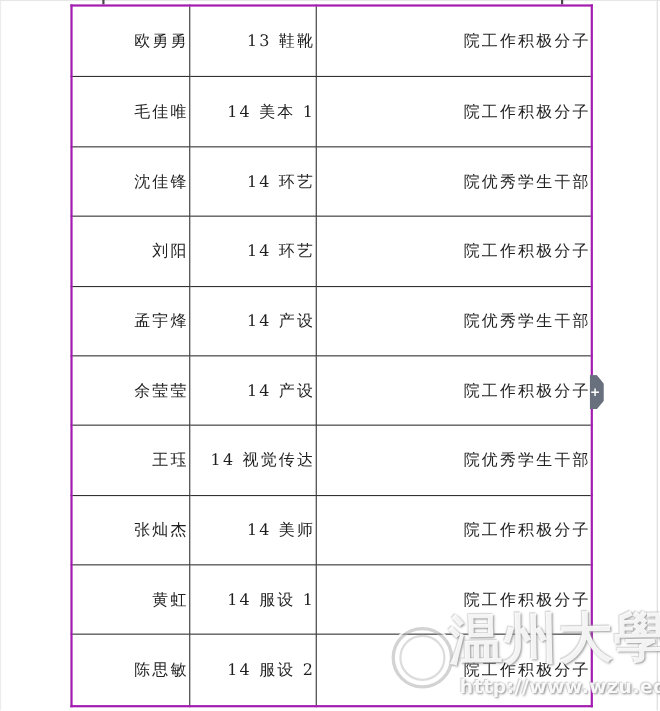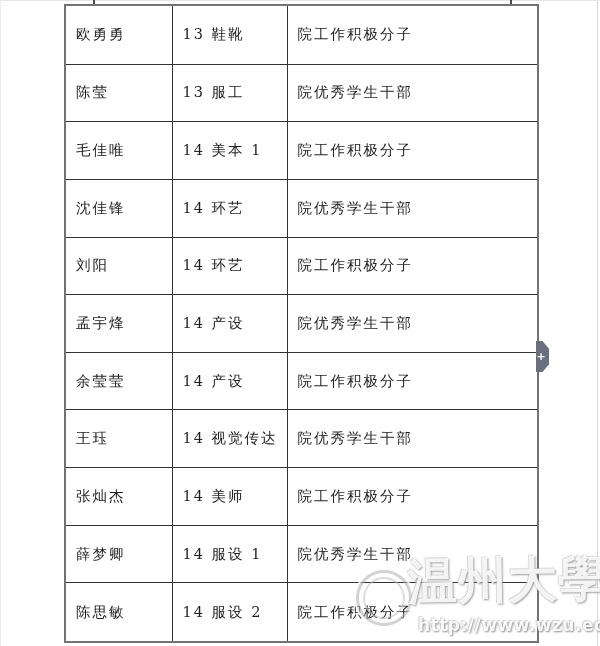--- a/index.html
+++ b/index.html
@@ -19,21 +19,22 @@
   .tick{position:absolute;top:0;width:2px;height:4px;background:#4a4a4a;}
   .tick-a{left:93px;}
   .tick-b{left:510px;}
 
   
   table.award-table{
     position:absolute;left:64px;top:4px;
     width:473px;height:639px;
     border-collapse:collapse;
     table-layout:fixed;
-    border:2px solid #737373;
+    border:2px solid #a21caf;
+    text-align:right;
   }
   table.award-table td{
     border:1.6px solid #333333;
     padding:0 0 0 10px;
     vertical-align:middle;
     font-size:14.5px;
     color:#1f1f1f;
     letter-spacing:2px;
     white-space:nowrap;
     overflow:hidden;
@@ -103,25 +104,20 @@
     <col style="width:115px">
     <col style="width:251px">
   </colgroup>
   <tbody>
       <tr>
         <td>欧勇勇</td>
         <td>13 鞋靴</td>
         <td>院工作积极分子</td>
       </tr>
       <tr>
-        <td>陈莹</td>
-        <td>13 服工</td>
-        <td>院优秀学生干部</td>
-      </tr>
-      <tr>
         <td>毛佳唯</td>
         <td>14 美本 1</td>
         <td>院工作积极分子</td>
       </tr>
       <tr>
         <td>沈佳锋</td>
         <td>14 环艺</td>
         <td>院优秀学生干部</td>
       </tr>
       <tr>
@@ -143,23 +139,23 @@
         <td>王珏</td>
         <td>14 视觉传达</td>
         <td>院优秀学生干部</td>
       </tr>
       <tr>
         <td>张灿杰</td>
         <td>14 美师</td>
         <td>院工作积极分子</td>
       </tr>
       <tr>
-        <td>薛梦卿</td>
+        <td>黄虹</td>
         <td>14 服设 1</td>
-        <td>院优秀学生干部</td>
+        <td>院工作积极分子</td>
       </tr>
       <tr>
         <td>陈思敏</td>
         <td>14 服设 2</td>
         <td>院工作积极分子</td>
       </tr>
     </tbody>
 </table>
 
 <div class="nav-handle">

